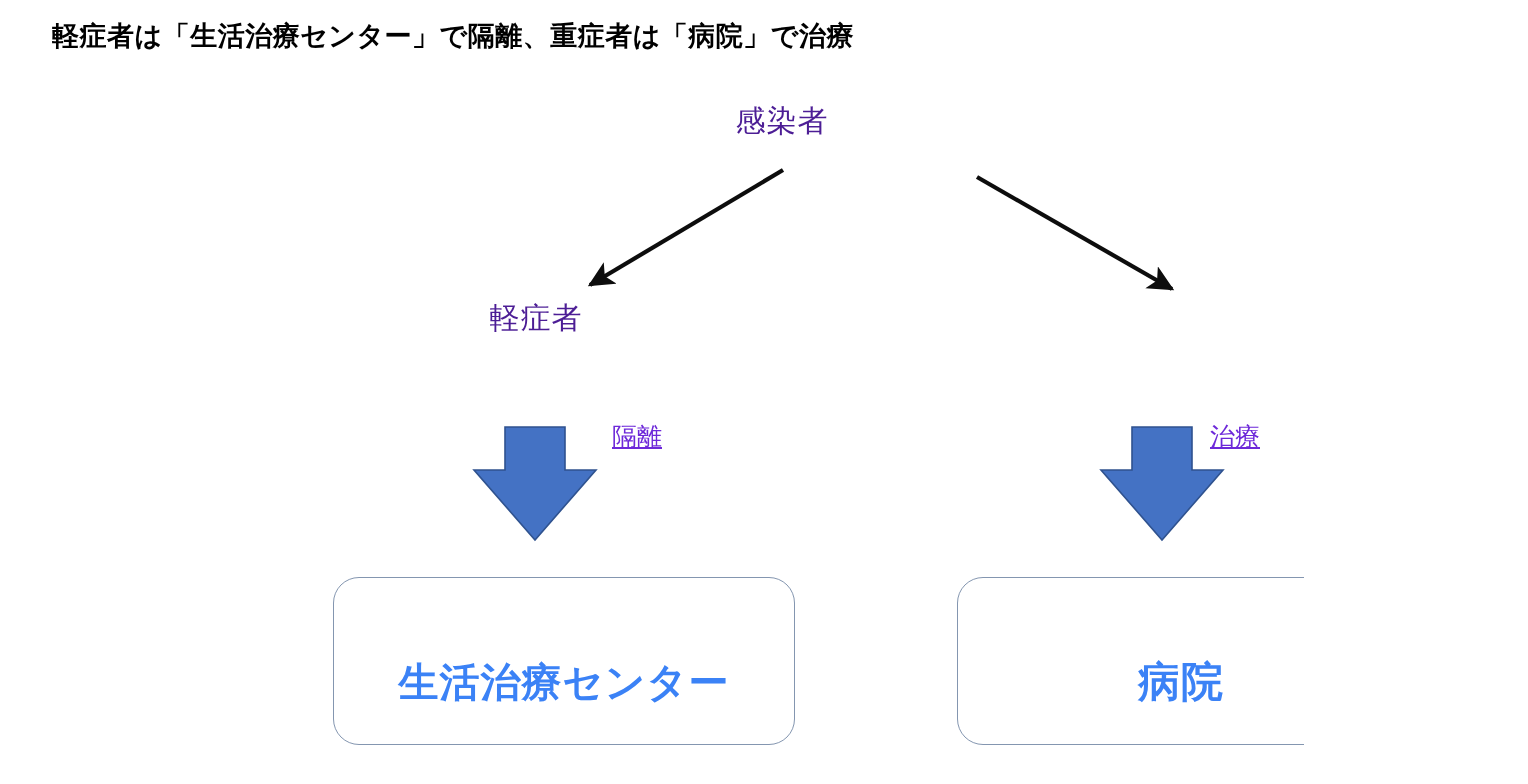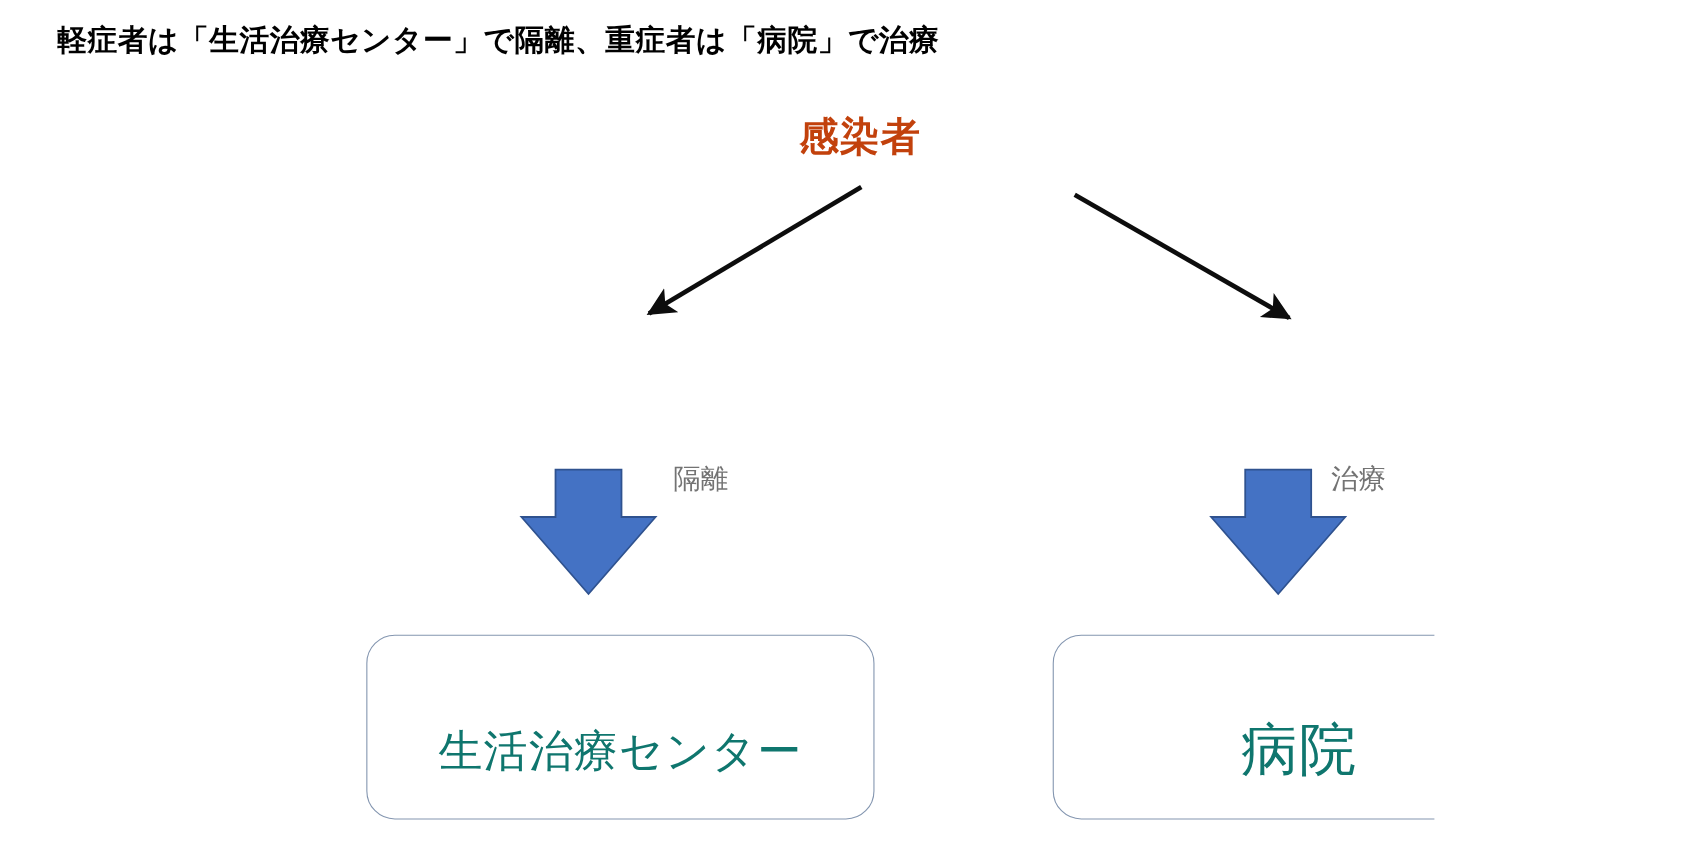--- a/index.html
+++ b/index.html
@@ -26,23 +26,23 @@
     top: 20px;
     font-size: 27px;
     font-weight: bold;
     letter-spacing: 0.5px;
     color: #000000;
     white-space: nowrap;
     line-height: 1.2;
   }
   .node-label {
     position: absolute;
-    font-size: 36px;
-    font-weight: bold;
-    color: #c2410c;
+    font-size: 30px;
+    font-weight: normal;
+    color: #4c1d95;
     white-space: nowrap;
     line-height: 1;
     letter-spacing: 1px;
   }
   #node-root {
     left: 782px;
     top: 106px;
     transform: translateX(-50%);
   }
   #node-mild {
@@ -59,23 +59,24 @@
     position: absolute;
     left: 0;
     top: 0;
     width: 1528px;
     height: 784px;
     pointer-events: none;
   }
   .edge-label {
     position: absolute;
     font-size: 25px;
-    color: #737373;
+    color: #6d28d9;
     white-space: nowrap;
     line-height: 1;
+    text-decoration: underline;
   }
   #edge-label-isolate {
     left: 612px;
     top: 424px;
   }
   #edge-label-treat {
     left: 1210px;
     top: 424px;
   }
   .target-box {
@@ -95,28 +96,28 @@
     height: 168px;
   }
   #box-hospital {
     left: 957px;
     top: 577px;
     width: 448px;
     height: 168px;
   }
   .box-label {
     font-size: 40px;
-    font-weight: normal;
-    color: #0f766e;
+    font-weight: bold;
+    color: #3b82f6;
     white-space: nowrap;
     letter-spacing: 1px;
     margin-top: 42px;
   }
   #box-hospital .box-label {
-    font-size: 52px;
+    font-size: 42px;
   }
 </style>
 </head>
 <body>
 
 <div id="canvas">
 
   <div id="diagram-title">軽症者は「生活治療センター」で隔離、重症者は「病院」で治療</div>
 
   <svg id="connector-layer" viewBox="0 0 1528 784" width="1528" height="784">
@@ -130,20 +131,21 @@
 
     <line x1="977" y1="177" x2="1172" y2="289" stroke="#0d0d0d" stroke-width="4.2" marker-end="url(#arrowhead-black)"></line>
 
     <polygon points="505,427 565,427 565,470 596,470 535,540 474,470 505,470" fill="#4472c4" stroke="#2f528f" stroke-width="1.6"></polygon>
 
     <polygon points="1132,427 1192,427 1192,470 1223,470 1162,540 1101,470 1132,470" fill="#4472c4" stroke="#2f528f" stroke-width="1.6"></polygon>
   </svg>
 
   <div class="node-label" id="node-root">感染者</div>
 
+  <div class="node-label" id="node-mild">軽症者</div>
 
 
   <div class="edge-label" id="edge-label-isolate">隔離</div>
 
   <div class="edge-label" id="edge-label-treat">治療</div>
 
   <div class="target-box" id="box-living-center">
     <span class="box-label">生活治療センター</span>
   </div>
 

